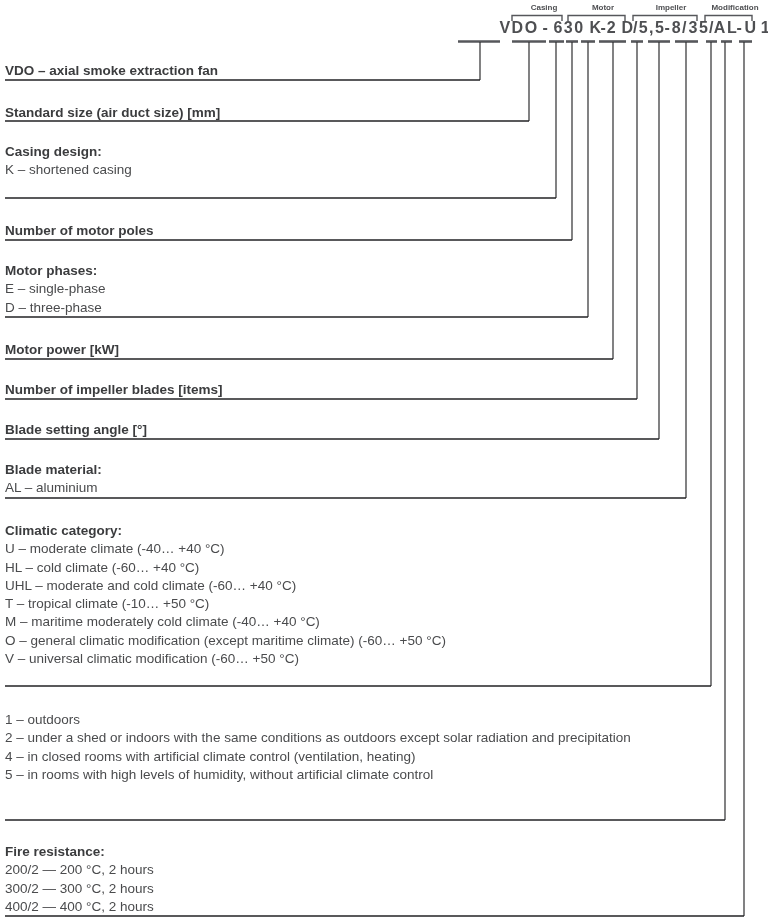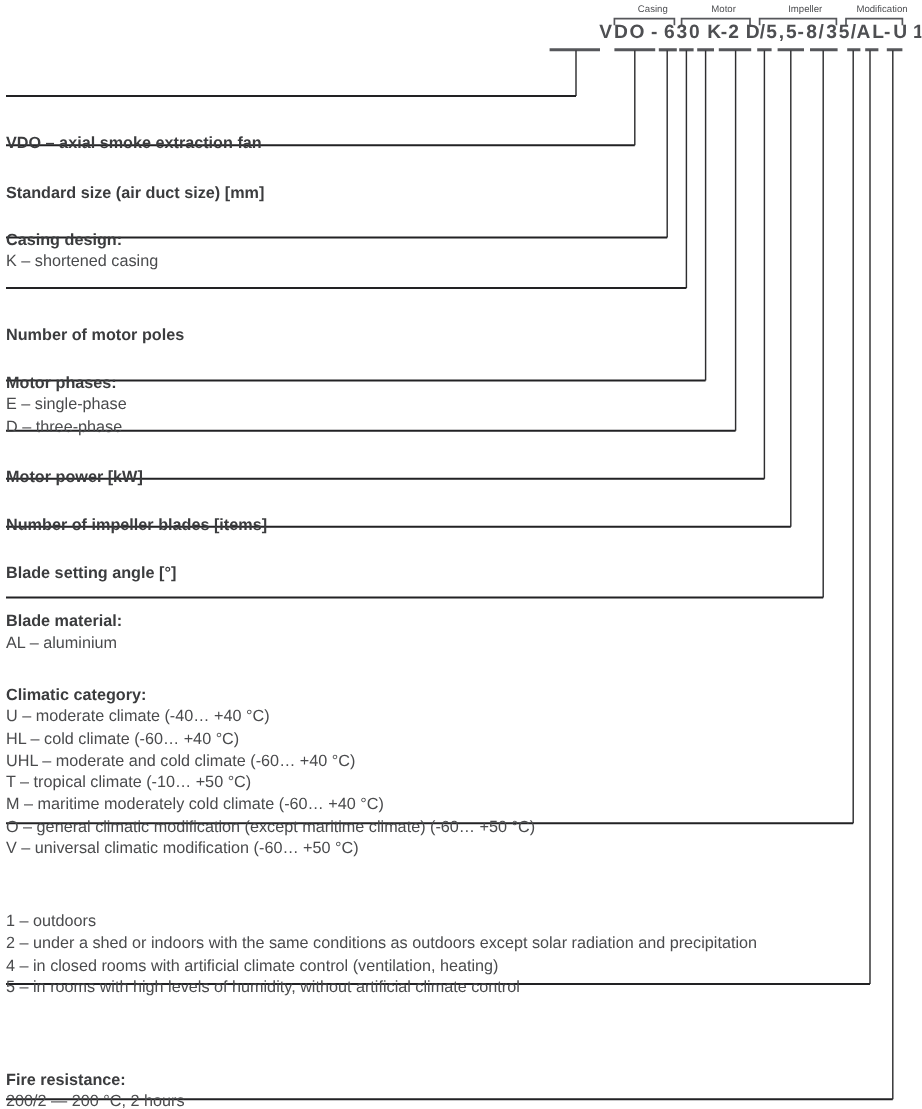--- a/index.html
+++ b/index.html
@@ -26,31 +26,30 @@
     letter-spacing: 1.5px;
     color: #4e4f52;
     white-space: nowrap;
     margin-left: 40px;
   }
   .grp {
     position: absolute;
     top: 3px;
     transform: translateX(-50%);
     font-size: 8px;
-    font-weight: normal;
+    font-weight: bold;
     color: #4e4f52;
     white-space: nowrap;
     padding-left: 14px;
   }
   .section {
     position: absolute;
     left: 5px;
     width: 750px;
     white-space: nowrap;
-    margin-top: 48px;
   }
   .sec-title {
     font-size: 13.5px;
     font-weight: bold;
     line-height: 18.3px;
     color: #3b3c3e;
   }
   .sec-item {
     font-size: 13.5px;
     line-height: 18.3px;
@@ -178,21 +177,21 @@
     <div class="sec-title">Blade material:</div>
     <div class="sec-item">AL – aluminium</div>
   </div>
 
   <div class="section" style="top:522px">
     <div class="sec-title">Climatic category:</div>
     <div class="sec-item">U – moderate climate (-40… +40 °C)</div>
     <div class="sec-item">HL – cold climate (-60… +40 °C)</div>
     <div class="sec-item">UHL – moderate and cold climate (-60… +40 °C)</div>
     <div class="sec-item">T – tropical climate (-10… +50 °C)</div>
-    <div class="sec-item">M – maritime moderately cold climate (-60… +40 °C)</div>
+    <div class="sec-item">M – maritime moderately cold climate (-40… +40 °C)</div>
     <div class="sec-item">O – general climatic modification (except maritime climate) (-60… +50 °C)</div>
     <div class="sec-item">V – universal climatic modification (-60… +50 °C)</div>
   </div>
 
   <div class="section" style="top:711px">
     <div class="sec-item">1 – outdoors</div>
     <div class="sec-item">2 – under a shed or indoors with the same conditions as outdoors except solar radiation and precipitation</div>
     <div class="sec-item">4 – in closed rooms with artificial climate control (ventilation, heating)</div>
     <div class="sec-item">5 – in rooms with high levels of humidity, without artificial climate control</div>
   </div>

